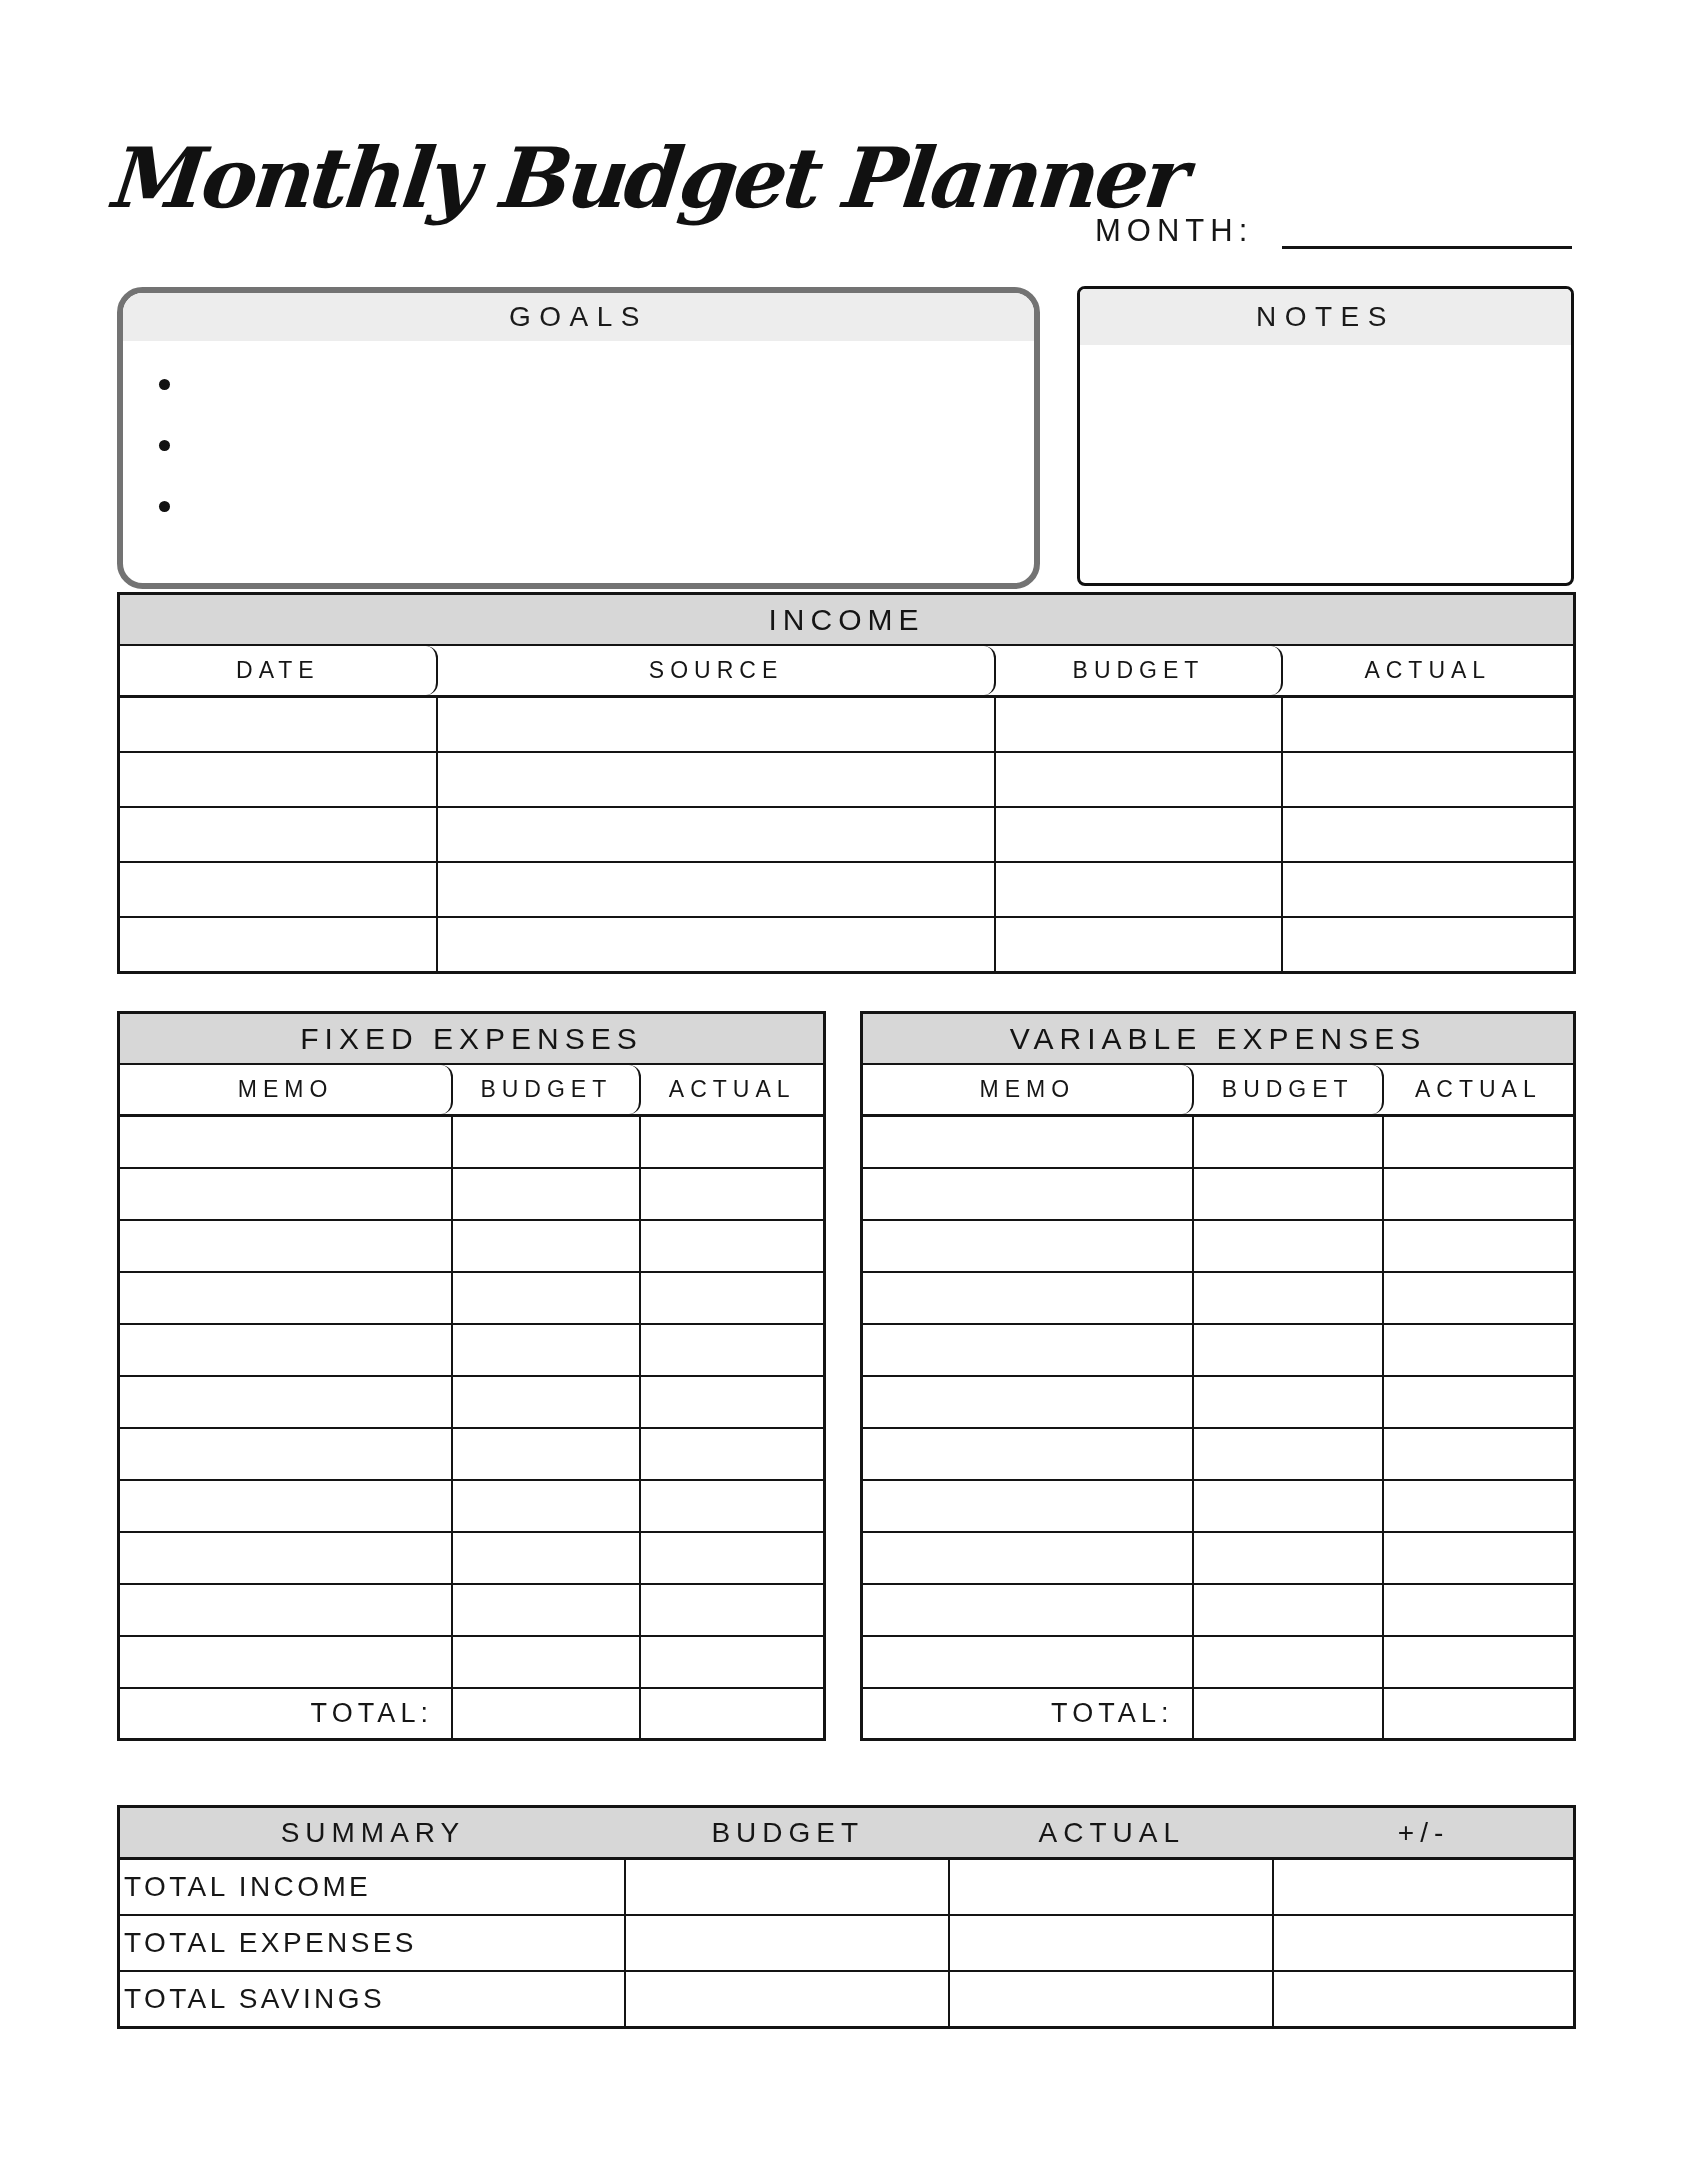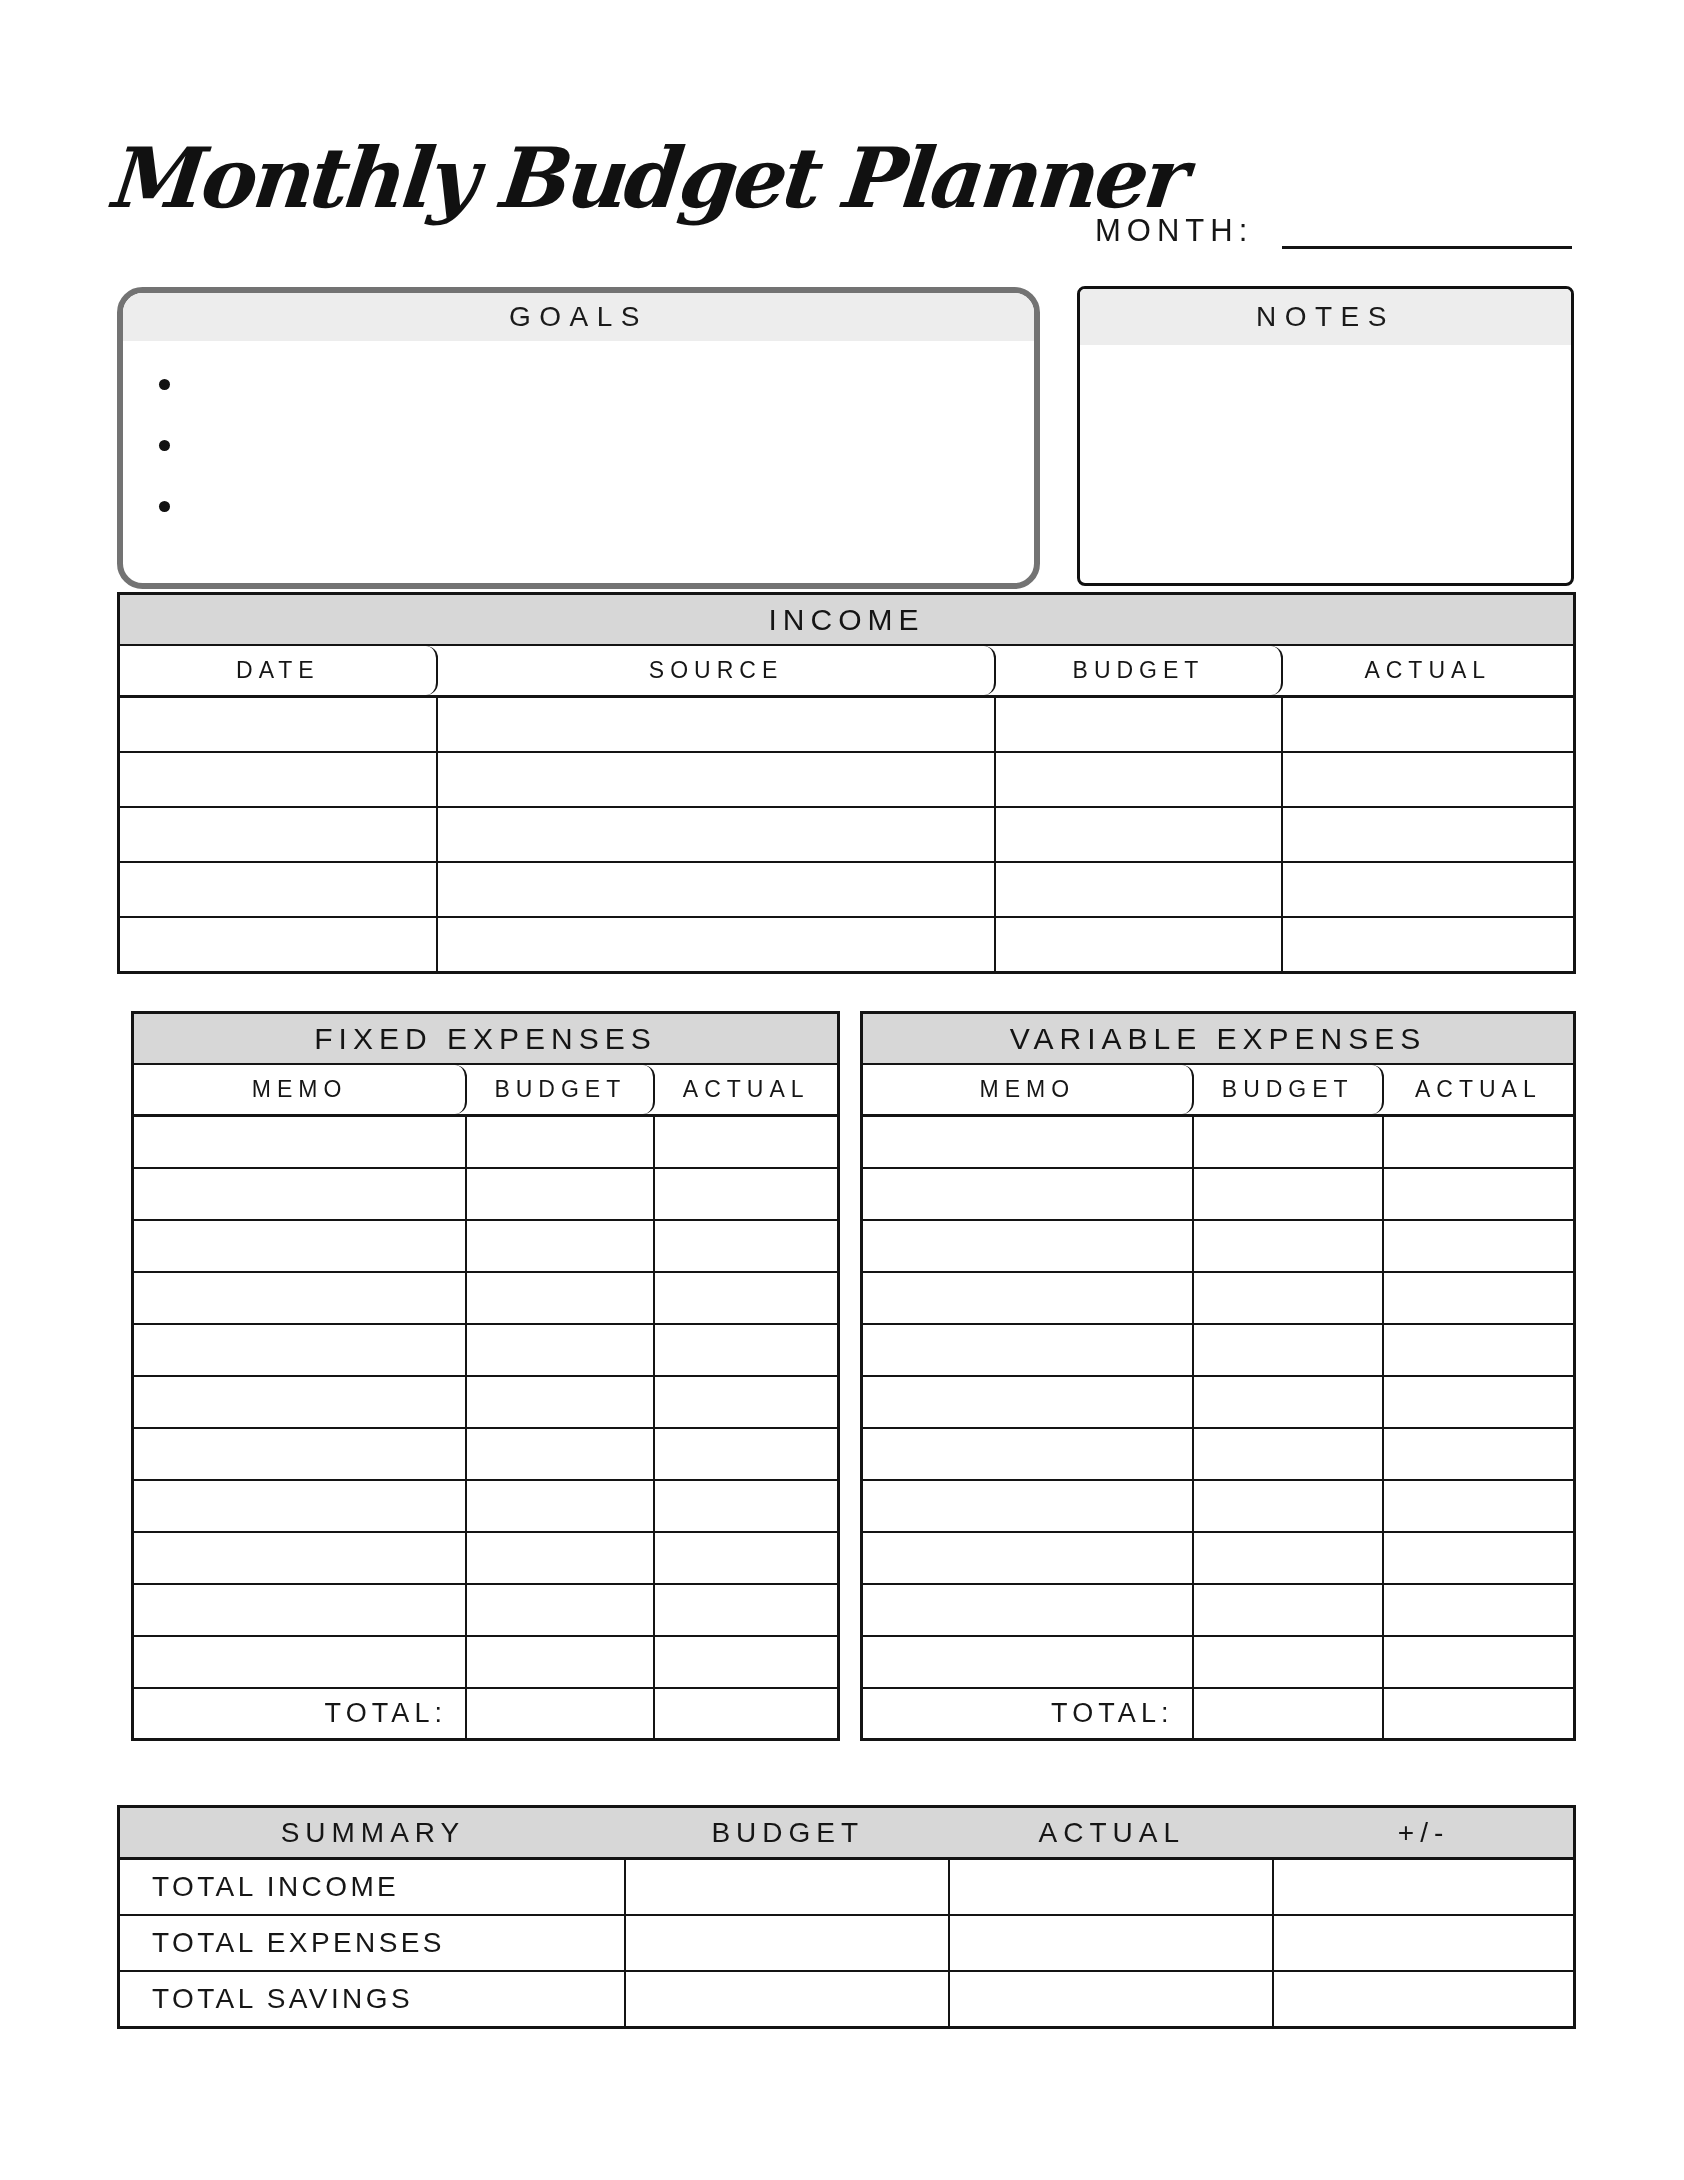--- a/index.html
+++ b/index.html
@@ -65,24 +65,24 @@
   .rows .row{height:50px;}
   .income .rows .row{height:53px;}
   .income .rows .row:last-child{border-bottom:none;}
   .row.total-row{height:49px;border-bottom:none;}
   .total-row .cell.label{justify-content:flex-end;padding-right:18px;font-size:27px;letter-spacing:5.1px;}
   
   .summary .row.gray-head{height:49px;background:var(--table-header-bg);border-bottom:3.4px solid var(--line);}
   .summary .gray-head .cell{border-right:none;font-size:28px;letter-spacing:6px;}
   .summary .rows-fixed .row{height:54px;}
   .summary .rows-fixed .row:last-child{border-bottom:none;}
-  .summary .cell.label{justify-content:flex-start;padding-left:32px;font-size:28px;letter-spacing:3.4px;}
+  .summary .cell.label{justify-content:flex-start;padding-left:4px;font-size:28px;letter-spacing:3.4px;}
   
   .income{left:117px;top:592px;width:1453px;--cols:373fr 656fr 336fr 341fr;}
-  .fixed{left:131px;top:1011px;width:703px;--cols:391fr 221fr 213fr;}
+  .fixed{left:117px;top:1011px;width:703px;--cols:391fr 221fr 213fr;}
   .variable{left:860px;top:1011px;width:710px;--cols:388fr 223fr 222fr;}
   .summary{left:117px;top:1805px;width:1453px;text-align:center;--cols:594fr 380fr 381fr 351fr;}
 </style>
 </head>
 <body>
 
 <div class="page">
 
   <div class="doc-title">Monthly Budget Planner</div>
 

